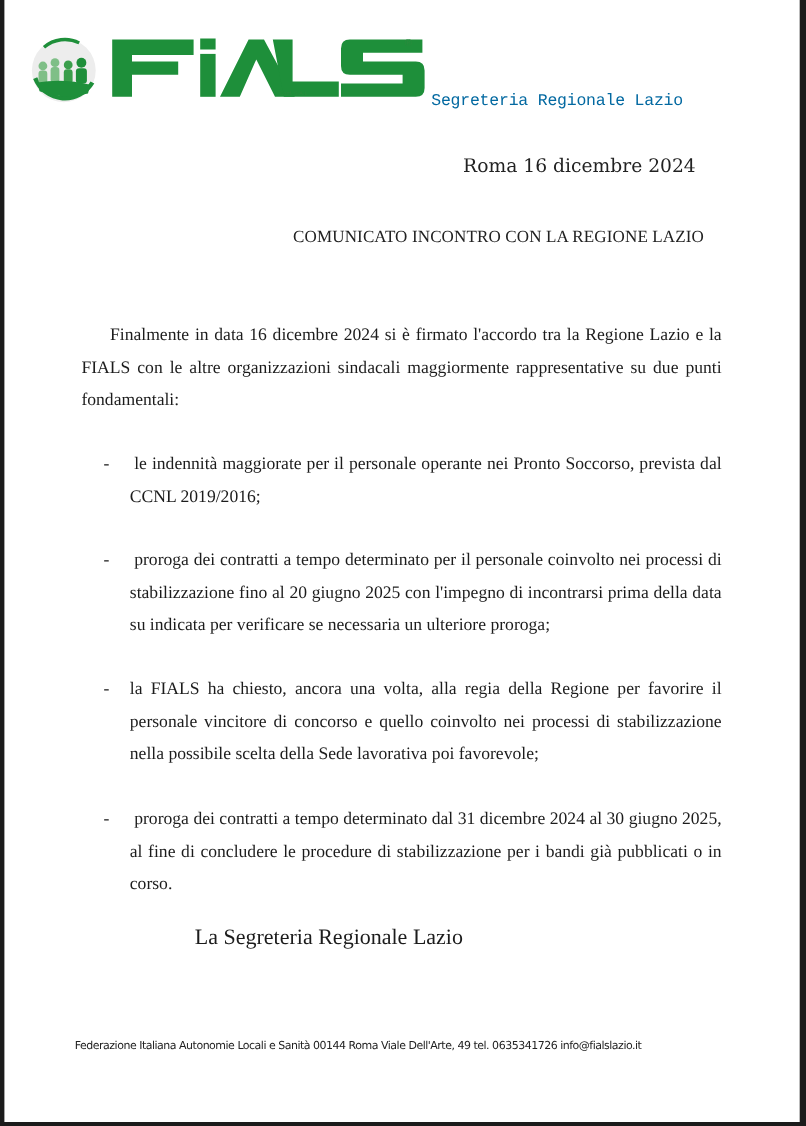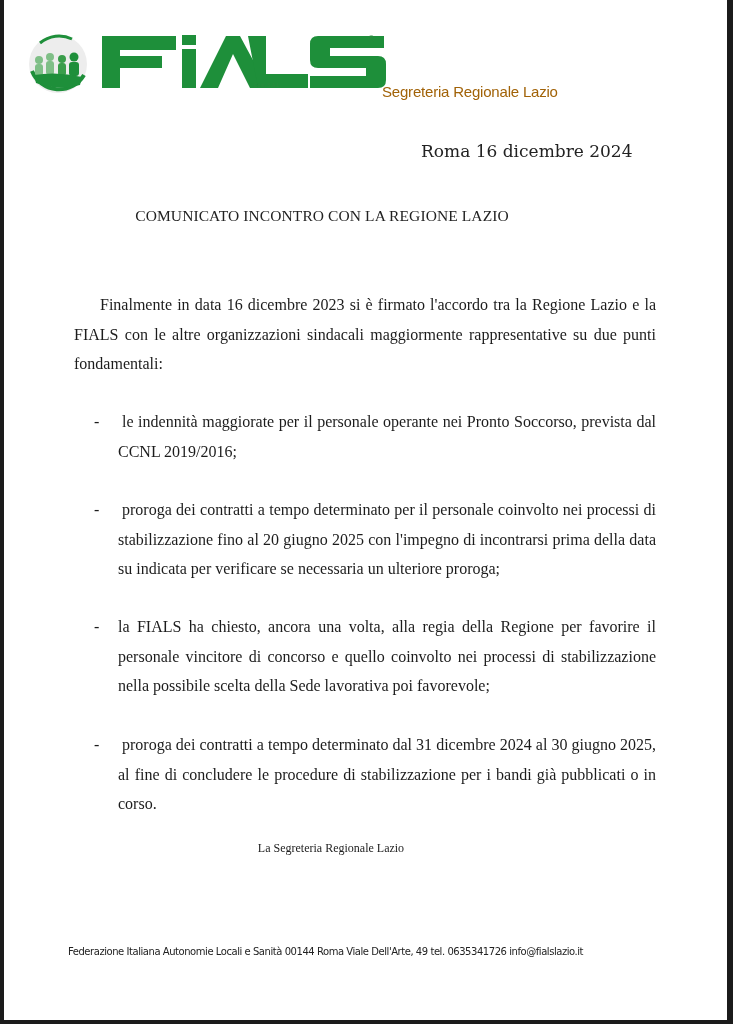--- a/index.html
+++ b/index.html
@@ -17,30 +17,30 @@
     .logo-word { position:absolute; left:94px; top:32px; width:290px; height:62px; }
     .logo-reg {
       position:absolute; left:364px; top:34px;
       font-family:"Liberation Sans", sans-serif; font-size:9px; color:#2b8a3e;
     }
     .logo-conf {
       position:absolute; left:250px; top:82px;
       font-family:"Liberation Sans", sans-serif; font-size:5px; color:#2b8a3e;
     }
     .subtitle {
-      position:absolute; left:378px; top:83px;
-      font-family:Liberation Sans, sans-serif; font-size:15px; color:#a16207;
+      position:absolute; left:388px; top:83px;
+      font-family:Liberation Mono, monospace; font-size:15px; color:#0369a1;
       letter-spacing:-0.2px;
     }
     .date {
       position:absolute; left:417px; top:141px;
       font-family:"DejaVu Serif", serif; font-size:17px; color:#222;
     }
     .title {
-      position:absolute; left:0; width:636px; top:207px; text-align:center;
+      position:absolute; left:0; width:636px; top:207px; text-align:right;
       font-family:"Liberation Serif", serif; font-size:15.5px; color:#222;
       letter-spacing:0.1px;
     }
     .body-text {
       font-family:"Liberation Serif", serif; font-size:16px; color:#1c1c1c;
       line-height:29.5px;
     }
     .intro {
       position:absolute; left:70px; top:290px; width:582px;
       text-align:justify; text-indent:26px;
@@ -49,21 +49,21 @@
       position:absolute; left:70px; width:582px;
     }
     .bullet .dash {
       position:absolute; left:20px; top:0;
     }
     .bullet .btext {
       margin-left:44px; text-align:justify; display:block;
     }
     .signature {
       position:absolute; left:0; width:590px; top:841px; text-align:center;
-      font-family:"Liberation Serif", serif; font-size:12px; color:#1c1c1c;padding-left:32px;
+      font-family:"Liberation Serif", serif; font-size:20px; color:#1c1c1c;
     }
     .footer {
       position:absolute; left:64px; top:946px;
       font-family:"DejaVu Sans", sans-serif; font-size:10px; color:#222;
       letter-spacing:-0.45px;
     }
   </style>
 </head>
 <body>
 
@@ -107,21 +107,21 @@
   </svg>
   <span class="logo-reg">®</span>
   <span class="logo-conf">Conf. S.A.L.</span>
 
   <div class="subtitle">Segreteria Regionale Lazio</div>
 
   <div class="date">Roma 16 dicembre 2024</div>
 
   <div class="title">COMUNICATO INCONTRO CON LA REGIONE LAZIO</div>
 
-  <div class="intro body-text">Finalmente in data 16 dicembre 2023 si è firmato l'accordo tra la Regione Lazio e la FIALS con le altre organizzazioni sindacali maggiormente rappresentative su due punti fondamentali:</div>
+  <div class="intro body-text">Finalmente in data 16 dicembre 2024 si è firmato l'accordo tra la Regione Lazio e la FIALS con le altre organizzazioni sindacali maggiormente rappresentative su due punti fondamentali:</div>
 
   <div class="bullet body-text" style="top:407px;">
     <span class="dash">-</span>
     <span class="btext" style="text-indent:4px;">le indennità maggiorate per il personale operante nei Pronto Soccorso, prevista dal CCNL 2019/2016;</span>
   </div>
 
   <div class="bullet body-text" style="top:495px;">
     <span class="dash">-</span>
     <span class="btext" style="text-indent:4px;">proroga dei contratti a tempo determinato per il personale coinvolto nei processi di stabilizzazione fino al 20 giugno 2025 con l'impegno di incontrarsi prima della data su indicata per verificare se necessaria un ulteriore proroga;</span>
   </div>

